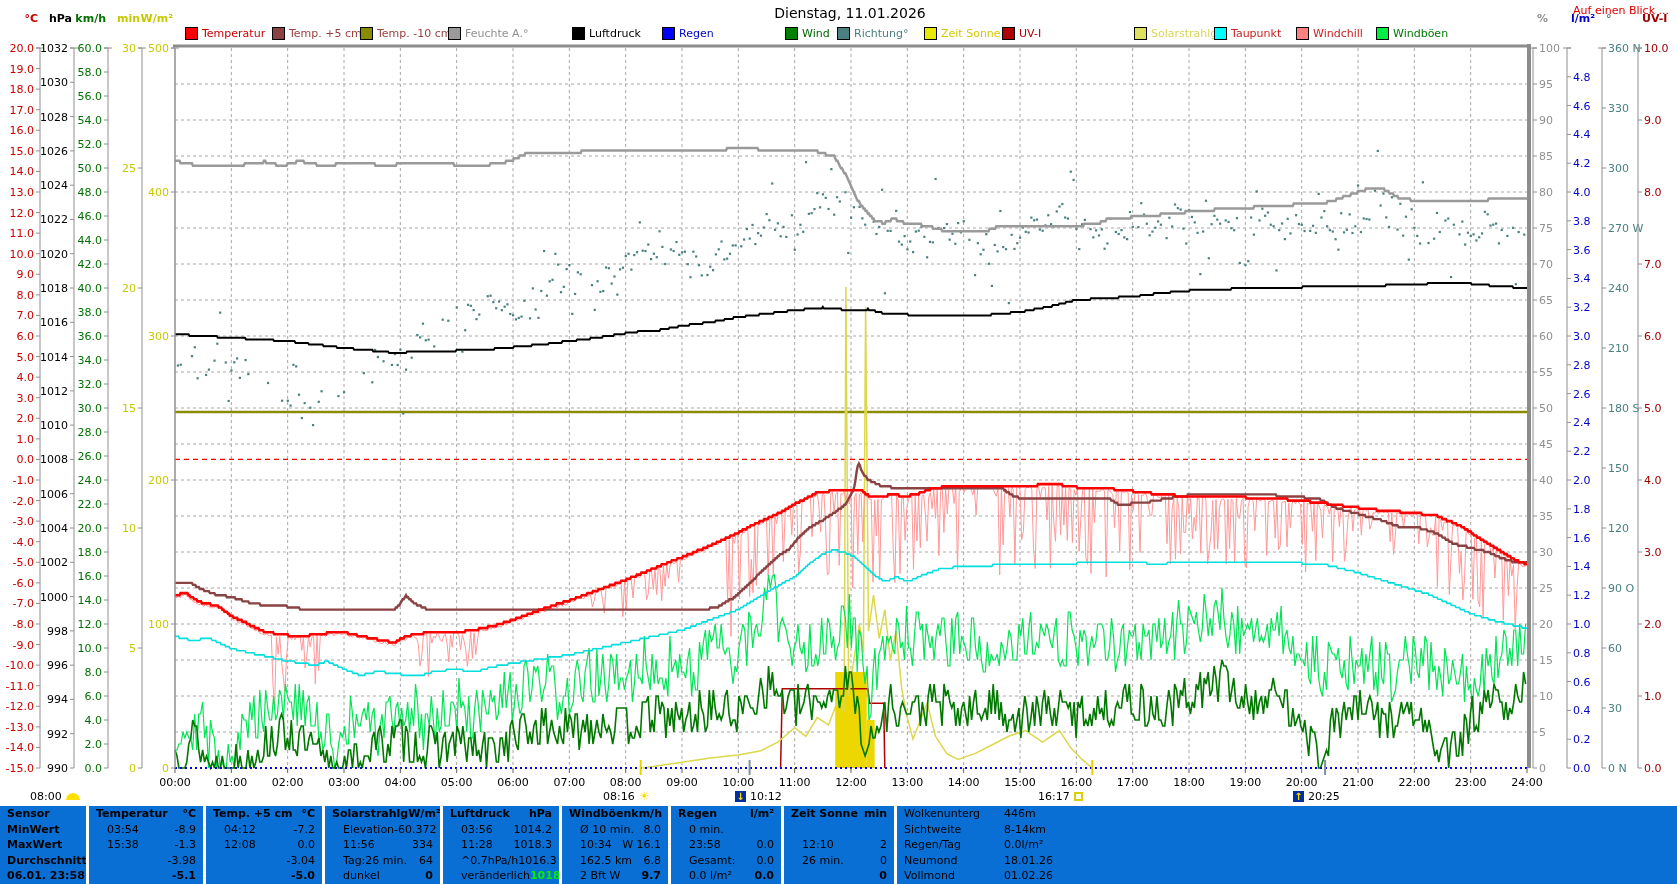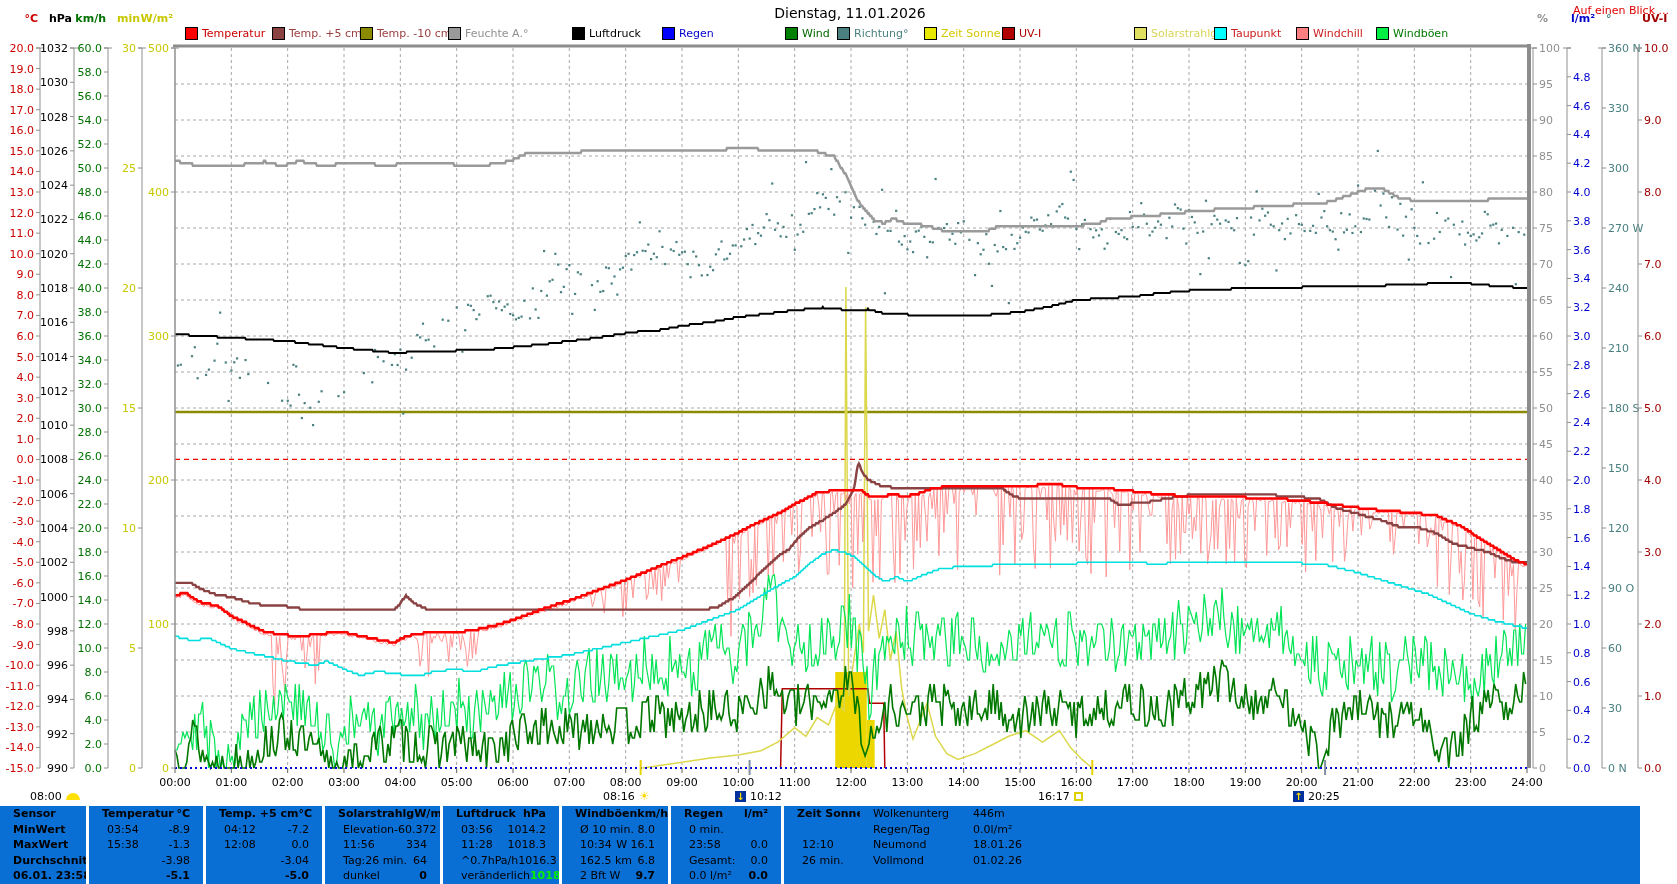--- a/index.html
+++ b/index.html
@@ -14,21 +14,21 @@
   #chart{position:absolute;top:0;left:0;}
   .marker{position:absolute;top:789px;height:14px;display:flex;align-items:center;gap:4px;font-size:11px;white-space:nowrap;}
   .ic-sun{color:#ffd800;font-size:12px;line-height:12px;}
   .ic-dome{width:14px;height:7px;background:#ffe000;border-radius:7px 7px 0 0;display:inline-block;}
   .ic-sq{display:inline-block;width:11px;height:11px;background:#002f9e;color:#ffdf00;
          font-size:10px;line-height:11px;text-align:center;font-weight:bold;}
   .ic-sqo{display:inline-block;width:5px;height:5px;border:2px solid #ddd000;background:#fff;}
   #table{position:absolute;top:806px;left:0;width:1677px;height:78px;background:#fff;}
   .tcol{position:absolute;top:0;height:78px;background:#0a6fd4;color:#000;}
   .trow{height:15.6px;line-height:15.6px;display:flex;justify-content:space-between;
-        padding:0 13px;white-space:nowrap;overflow:hidden;}
+        padding:0 7px;white-space:nowrap;overflow:hidden;}
   .trow .l{text-align:left;}
   .trow .v{text-align:right;}
   .trow.hdr{font-weight:bold;}
   .trow.ind{padding-left:18px;}
   .bold{font-weight:bold;}
   .green{color:#00ee00;font-weight:bold;}
   .tinfo .trow{justify-content:flex-start;}
   .tinfo .l{display:inline-block;width:100px;}
 </style>
 </head>
@@ -1170,24 +1170,28 @@
         </div>
         <div class="trow ind">
           <span class="l">26 min.</span>
           <span class="v">0</span>
         </div>
         <div class="trow ind">
           <span class="l"></span>
           <span class="v bold">0</span>
         </div>
       </div>
-      <div class="tcol tinfo" style="left: 860px; width: 780px;">
+      <div class="tcol tinfo" style="left: 897px; width: 780px;">
         <div class="trow ">
           <span class="l">Wolkenunterg</span>
           <span class="v">446m</span>
+        </div>
+        <div class="trow ">
+          <span class="l">Sichtweite</span>
+          <span class="v">8-14km</span>
         </div>
         <div class="trow ">
           <span class="l">Regen/Tag</span>
           <span class="v">0.0l/m²</span>
         </div>
         <div class="trow ">
           <span class="l">Neumond</span>
           <span class="v">18.01.26</span>
         </div>
         <div class="trow ">

